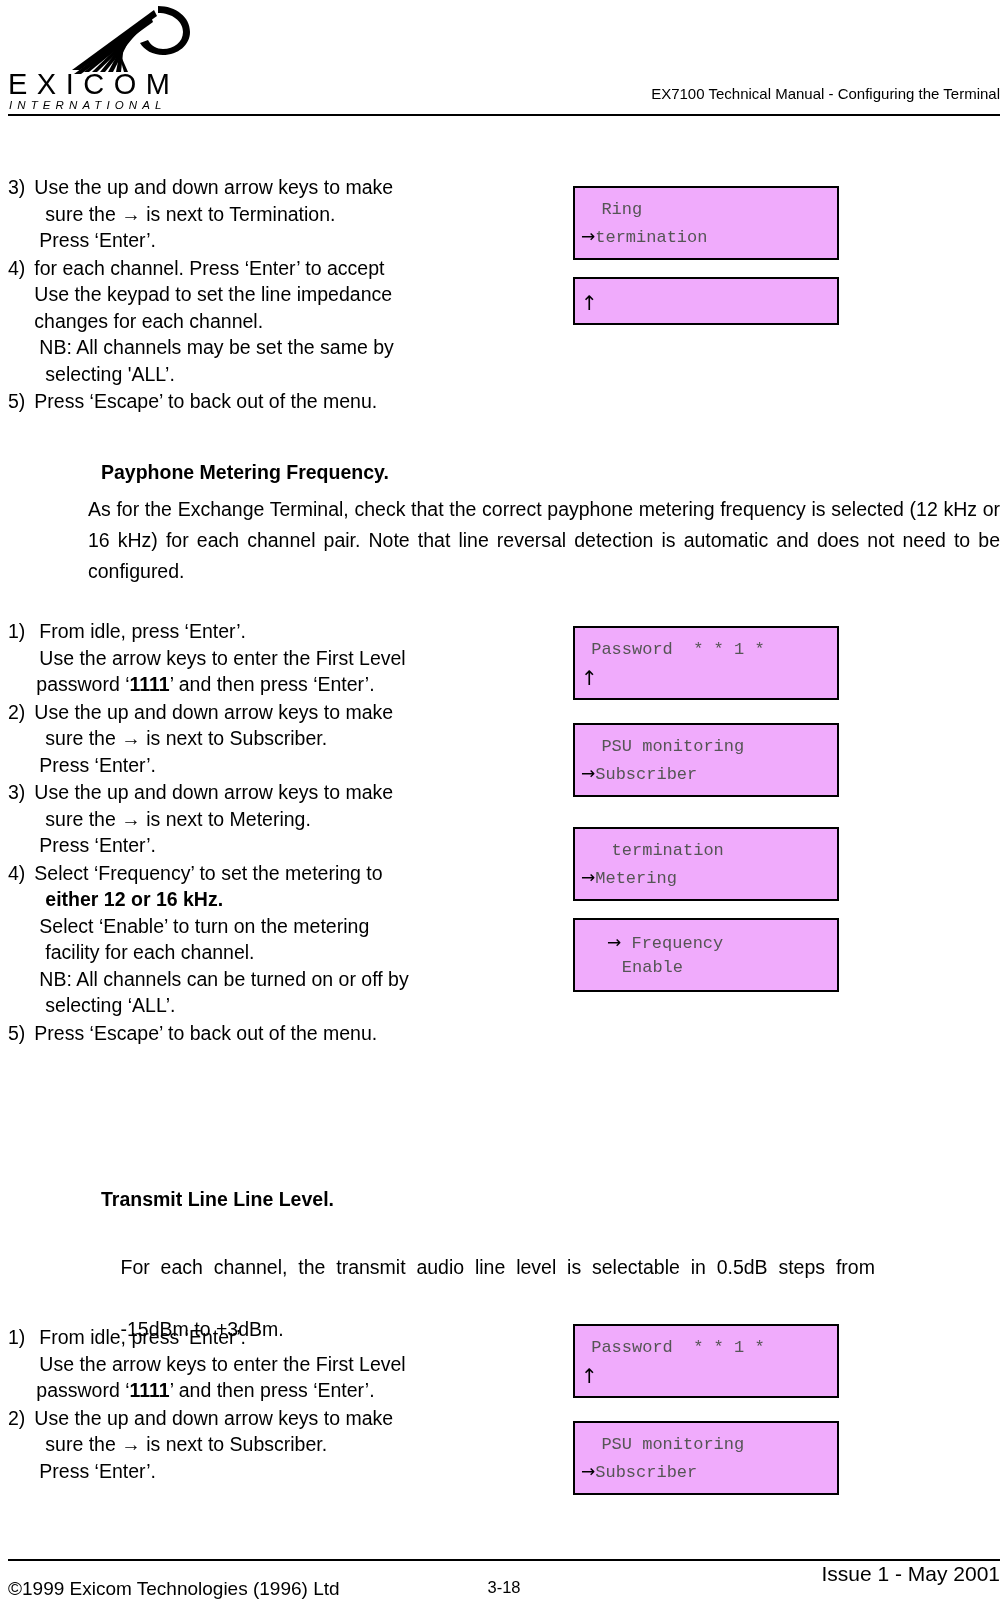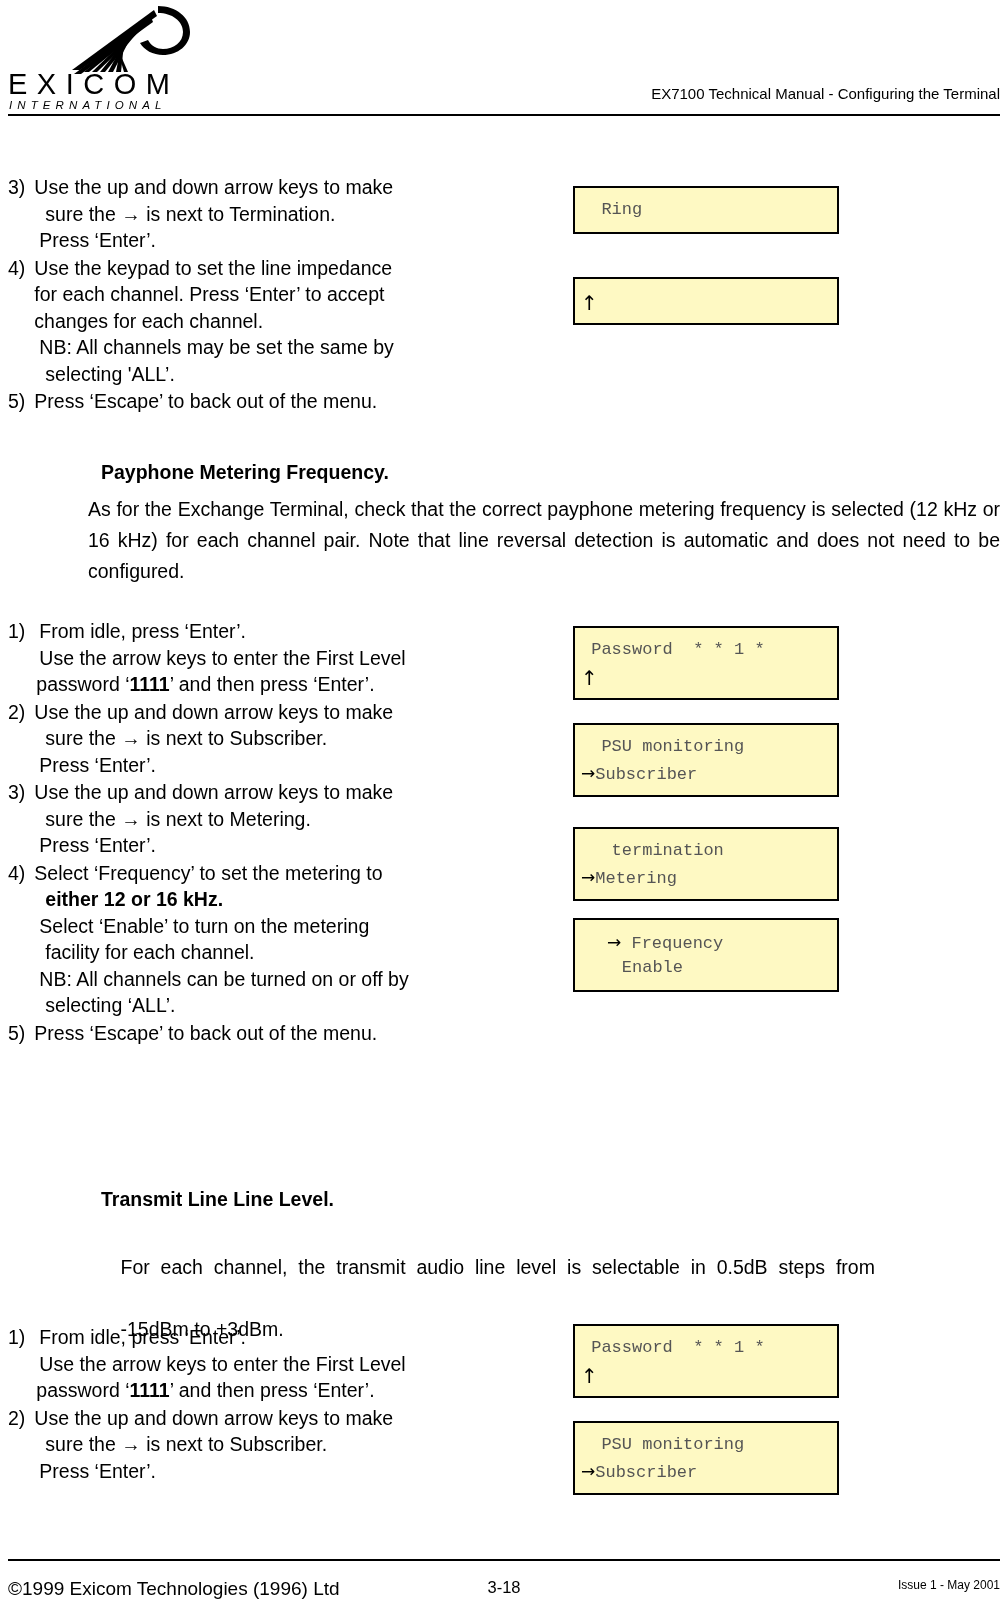--- a/index.html
+++ b/index.html
@@ -107,22 +107,22 @@
     left: 0;
     top: 28px;
     width: 1008px;
     text-align: center;
     font-size: 16.5px;
     line-height: 1;
   }
   #footer-right {
     position: absolute;
     right: 8px;
-    top: 28px;
-    font-size: 12px;
+    top: 12px;
+    font-size: 21px;
     line-height: 1;
     white-space: nowrap;
   }
 
   
   #content {
     position: absolute;
     left: 0;
     top: 118px;
     width: 1008px;
@@ -172,21 +172,21 @@
     text-align: justify;
     margin-top: 9px;
   }
 
   
   .lcd {
     position: absolute;
     left: 573px;
     width: 262px;
     border: 2.4px solid #000;
-    background: #fef9c3;
+    background: #f0abfc;
     font-family: "Liberation Mono", monospace;
     font-size: 17px;
     line-height: 26px;
     padding: 9px 0 9px 0;
     box-sizing: content-box;
   }
   .lcd-line {
     white-space: pre;
     padding-left: 6px;
     height: 26px;
@@ -243,37 +243,38 @@
       <span class="proc-num">3)</span>
       <span class="proc-body">
         <div class="proc-line ind1">Use the up and down arrow keys to make</div>
         <div class="proc-line ind1" style="padding-left:20px;">sure the → is next to Termination.</div>
         <div class="proc-line ind1" style="padding-left:14px;">Press ‘Enter’.</div>
       </span>
     </div>
     <div class="proc-item" style="margin-top:1px;">
       <span class="proc-num">4)</span>
       <span class="proc-body">
+        <div class="proc-line ind1">for each channel. Press ‘Enter’ to accept</div>
         <div class="proc-line ind1">Use the keypad to set the line impedance</div>
-        <div class="proc-line ind1">for each channel. Press ‘Enter’ to accept</div>
         <div class="proc-line ind1">changes for each channel.</div>
         <div class="proc-line ind1" style="padding-left:14px;">NB: All channels may be set the same by</div>
         <div class="proc-line ind1" style="padding-left:20px;">selecting 'ALL’.</div>
       </span>
     </div>
     <div class="proc-item" style="margin-top:1px;">
       <span class="proc-num">5)</span>
       <span class="proc-body">
         <div class="proc-line ind1">Press ‘Escape’ to back out of the menu.</div>
       </span>
     </div>
   </div>
 
   <div class="lcd" style="top:68px;">
     <div class="lcd-line">  Ring</div>
+    <div class="lcd-line"><span class="arrow-r">→</span><span>termination</span></div>
   </div>
 
   <div class="lcd" style="top:159px;">
     <div class="lcd-line"><span class="arrow-u">↑</span></div>
   </div>
 
   <div class="section-block" style="top:341px;">
     <div class="section-heading">Payphone Metering Frequency.</div>
     <div class="section-para">As for the Exchange Terminal, check that the correct payphone metering frequency is selected (12 kHz or 16 kHz) for each channel pair. Note that line reversal detection is automatic and does not need to be configured.</div>
   </div>

